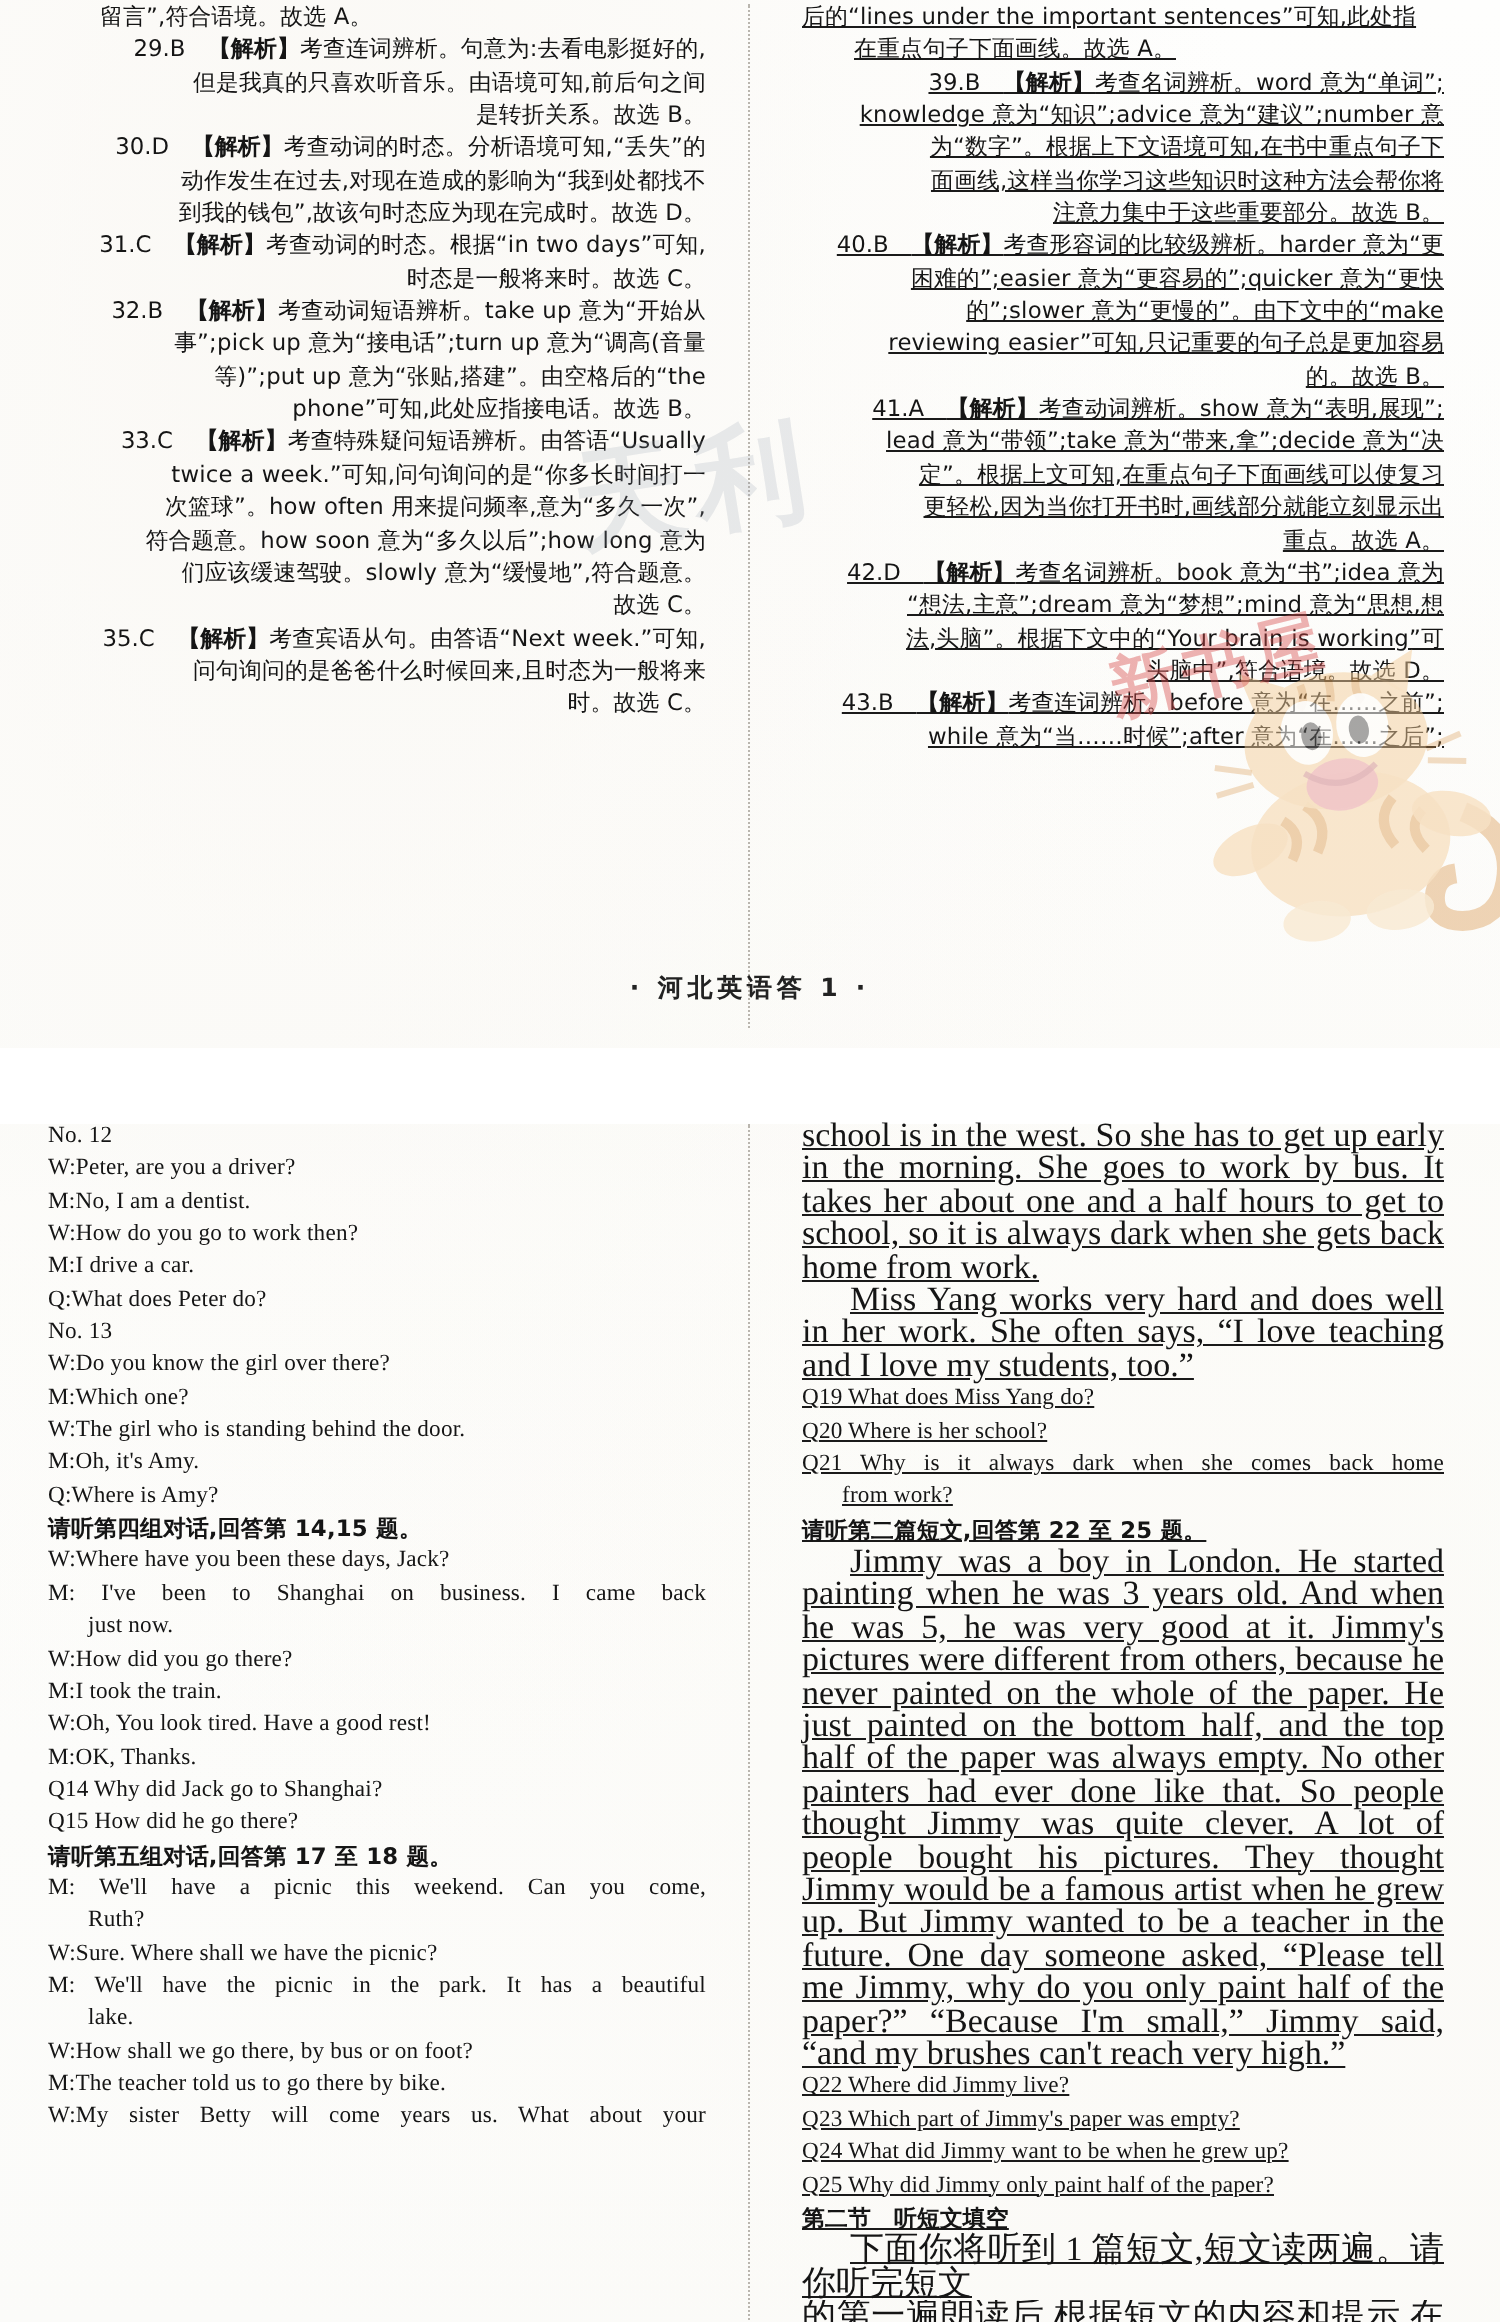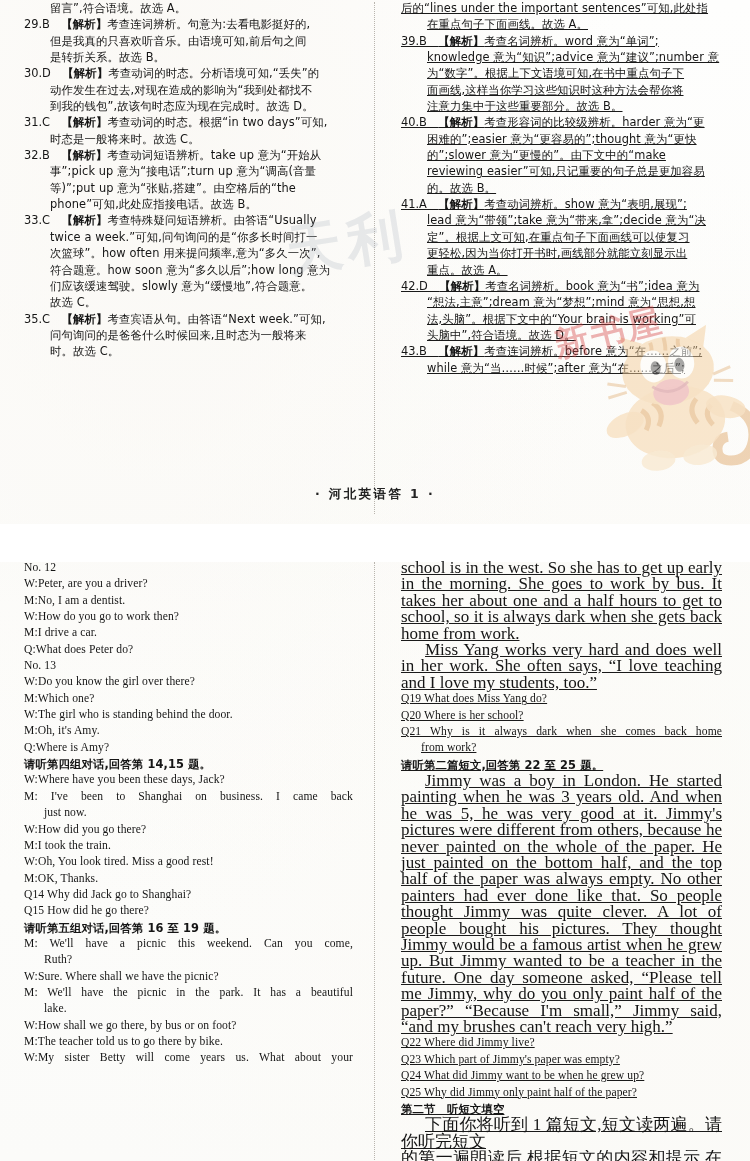--- a/index.html
+++ b/index.html
@@ -85,20 +85,21 @@
   }
   .indent1 { padding-left: 26px; }
   .bold { font-weight: bold; }
   .tag { font-weight: bold; }
 
   
   .entry {
     margin: 0;
     padding-left: 30px;
     text-indent: -30px;
+    text-align: right;
   }
   .entry .lbl { letter-spacing: 0px; }
 
   
   .script-line { margin: 0; }
   .script-line.cont { padding-left: 20px; }
 
   
   .just {
     font-size: 17px;
@@ -221,21 +222,21 @@
         <div id="top-right-entries">
             <div class="entry">
               <div class="line cn"><span class="lbl">39.B </span><span class="tag">【解析】</span><span>考查名词辨析。word 意为“单词”;</span></div>
               <div class="line cn indent1">knowledge 意为“知识”;advice 意为“建议”;number 意</div>
               <div class="line cn indent1">为“数字”。根据上下文语境可知,在书中重点句子下</div>
               <div class="line cn indent1">面画线,这样当你学习这些知识时这种方法会帮你将</div>
               <div class="line cn indent1">注意力集中于这些重要部分。故选 B。</div>
             </div>
             <div class="entry">
               <div class="line cn"><span class="lbl">40.B </span><span class="tag">【解析】</span><span>考查形容词的比较级辨析。harder 意为“更</span></div>
-              <div class="line cn indent1">困难的”;easier 意为“更容易的”;thought 意为“更快</div>
+              <div class="line cn indent1">困难的”;easier 意为“更容易的”;quicker 意为“更快</div>
               <div class="line cn indent1">的”;slower 意为“更慢的”。由下文中的“make</div>
               <div class="line cn indent1">reviewing easier”可知,只记重要的句子总是更加容易</div>
               <div class="line cn indent1">的。故选 B。</div>
             </div>
             <div class="entry">
               <div class="line cn"><span class="lbl">41.A </span><span class="tag">【解析】</span><span>考查动词辨析。show 意为“表明,展现”;</span></div>
               <div class="line cn indent1">lead 意为“带领”;take 意为“带来,拿”;decide 意为“决</div>
               <div class="line cn indent1">定”。根据上文可知,在重点句子下面画线可以使复习</div>
               <div class="line cn indent1">更轻松,因为当你打开书时,画线部分就能立刻显示出</div>
               <div class="line cn indent1">重点。故选 A。</div>
@@ -275,25 +276,25 @@
           <div class="line script-line">M:Which one?</div>
           <div class="line script-line">W:The girl who is standing behind the door.</div>
           <div class="line script-line">M:Oh, it's Amy.</div>
           <div class="line script-line">Q:Where is Amy?</div>
           <div class="line cn bold">请听第四组对话,回答第 14,15 题。</div>
           <div class="line script-line">W:Where have you been these days, Jack?</div>
           <div class="line script-line" style="white-space: normal; text-align: justify; text-align-last: justify;">M: I've been to Shanghai on business. I came back</div>
           <div class="line script-line cont">just now.</div>
           <div class="line script-line">W:How did you go there?</div>
           <div class="line script-line">M:I took the train.</div>
-          <div class="line script-line">W:Oh, You look tired. Miss a good rest!</div>
+          <div class="line script-line">W:Oh, You look tired. Have a good rest!</div>
           <div class="line script-line">M:OK, Thanks.</div>
           <div class="line script-line">Q14 Why did Jack go to Shanghai?</div>
           <div class="line script-line">Q15 How did he go there?</div>
-          <div class="line cn bold">请听第五组对话,回答第 16 至 19 题。</div>
+          <div class="line cn bold">请听第五组对话,回答第 17 至 18 题。</div>
           <div class="line script-line" style="white-space: normal; text-align: justify; text-align-last: justify;">M: We'll have a picnic this weekend. Can you come,</div>
           <div class="line script-line cont">Ruth?</div>
           <div class="line script-line">W:Sure. Where shall we have the picnic?</div>
           <div class="line script-line" style="white-space: normal; text-align: justify; text-align-last: justify;">M: We'll have the picnic in the park. It has a beautiful</div>
           <div class="line script-line cont">lake.</div>
           <div class="line script-line">W:How shall we go there, by bus or on foot?</div>
           <div class="line script-line">M:The teacher told us to go there by bike.</div>
           <div class="line script-line" style="white-space: normal; text-align: justify; text-align-last: justify;">W:My sister Betty will come years us. What about your</div>
         </div>
       <div class="col right" id="bot-right-col">

